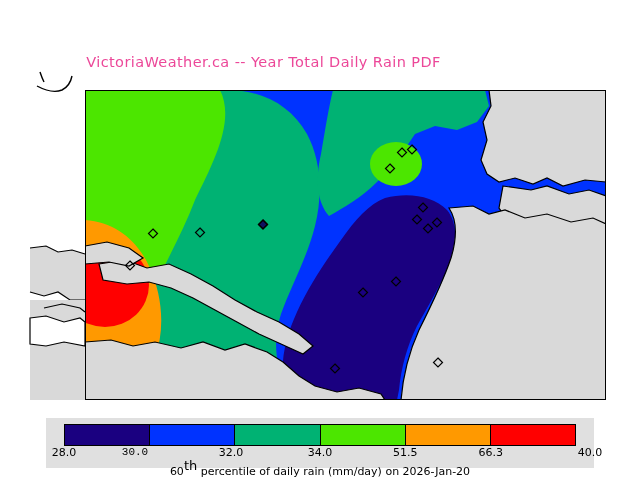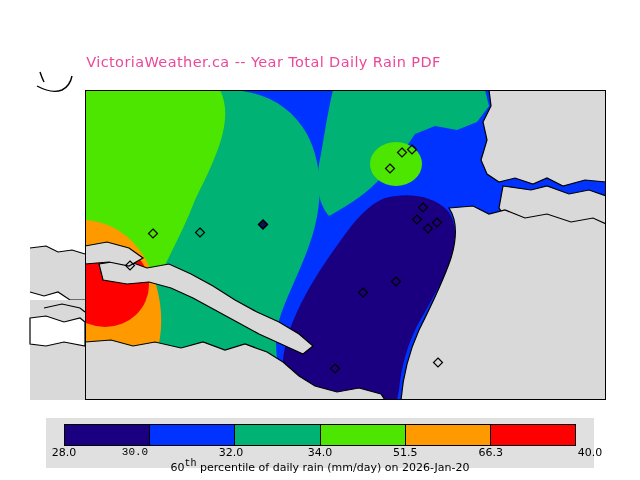--- a/index.html
+++ b/index.html
@@ -25,21 +25,21 @@
   #cbar{position:absolute;left:64px;top:424px;width:512px;height:22px;
         display:flex;border:1px solid #000;box-sizing:border-box;}
   #cbar .band{flex:1 1 0;height:100%;border-right:1px solid #000;
               box-sizing:border-box;}
   #cbar .band:last-child{border-right:none;}
   #cbticks{position:absolute;left:0;top:446px;width:614px;height:14px;}
   #cbticks span{position:absolute;font-size:11px;color:#000;
                 transform:translateX(-50%);white-space:nowrap;}
   #cbcap{position:absolute;left:0;top:458px;width:640px;text-align:center;
          font-size:11px;color:#000;white-space:nowrap;}
-  #cbcap sup{font-size:10px;font-family:Liberation Mono, monospace;}
+  #cbcap sup{font-size:13px;}
 </style>
 </head>
 <body>
 
 <div id="root">
 
   <div id="title">VictoriaWeather.ca -- Year Total Daily Rain PDF</div>
 
   <div id="outer">
     <svg width="640" height="480" viewBox="0 0 640 480">

